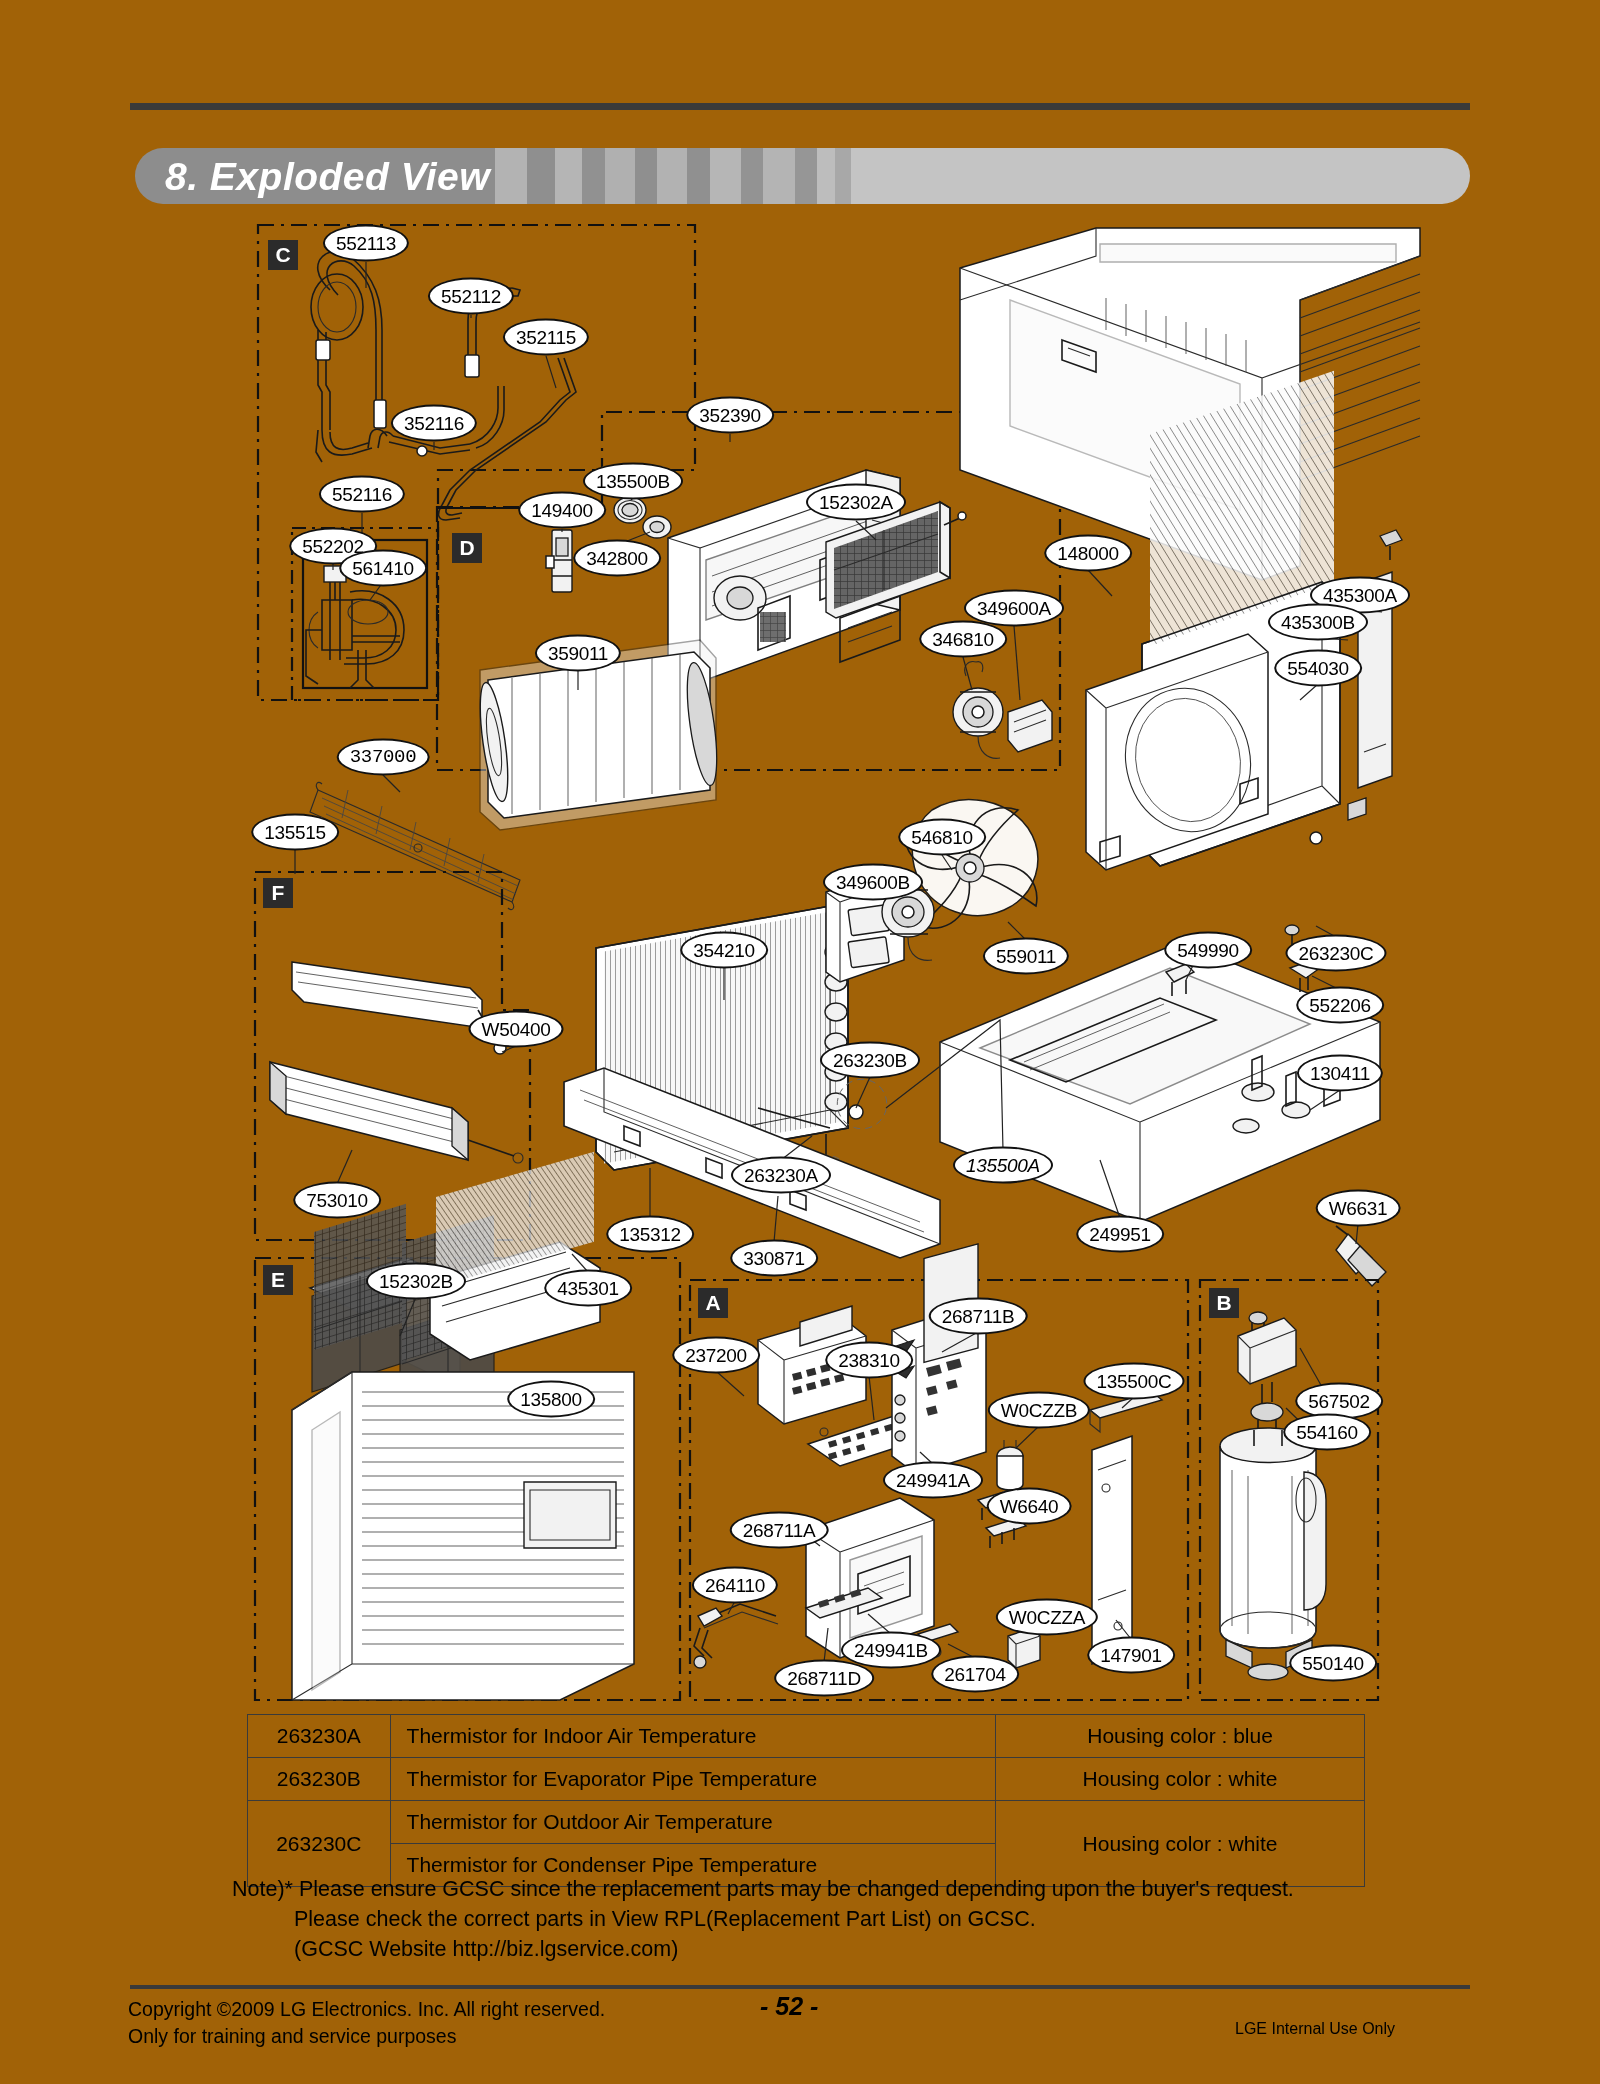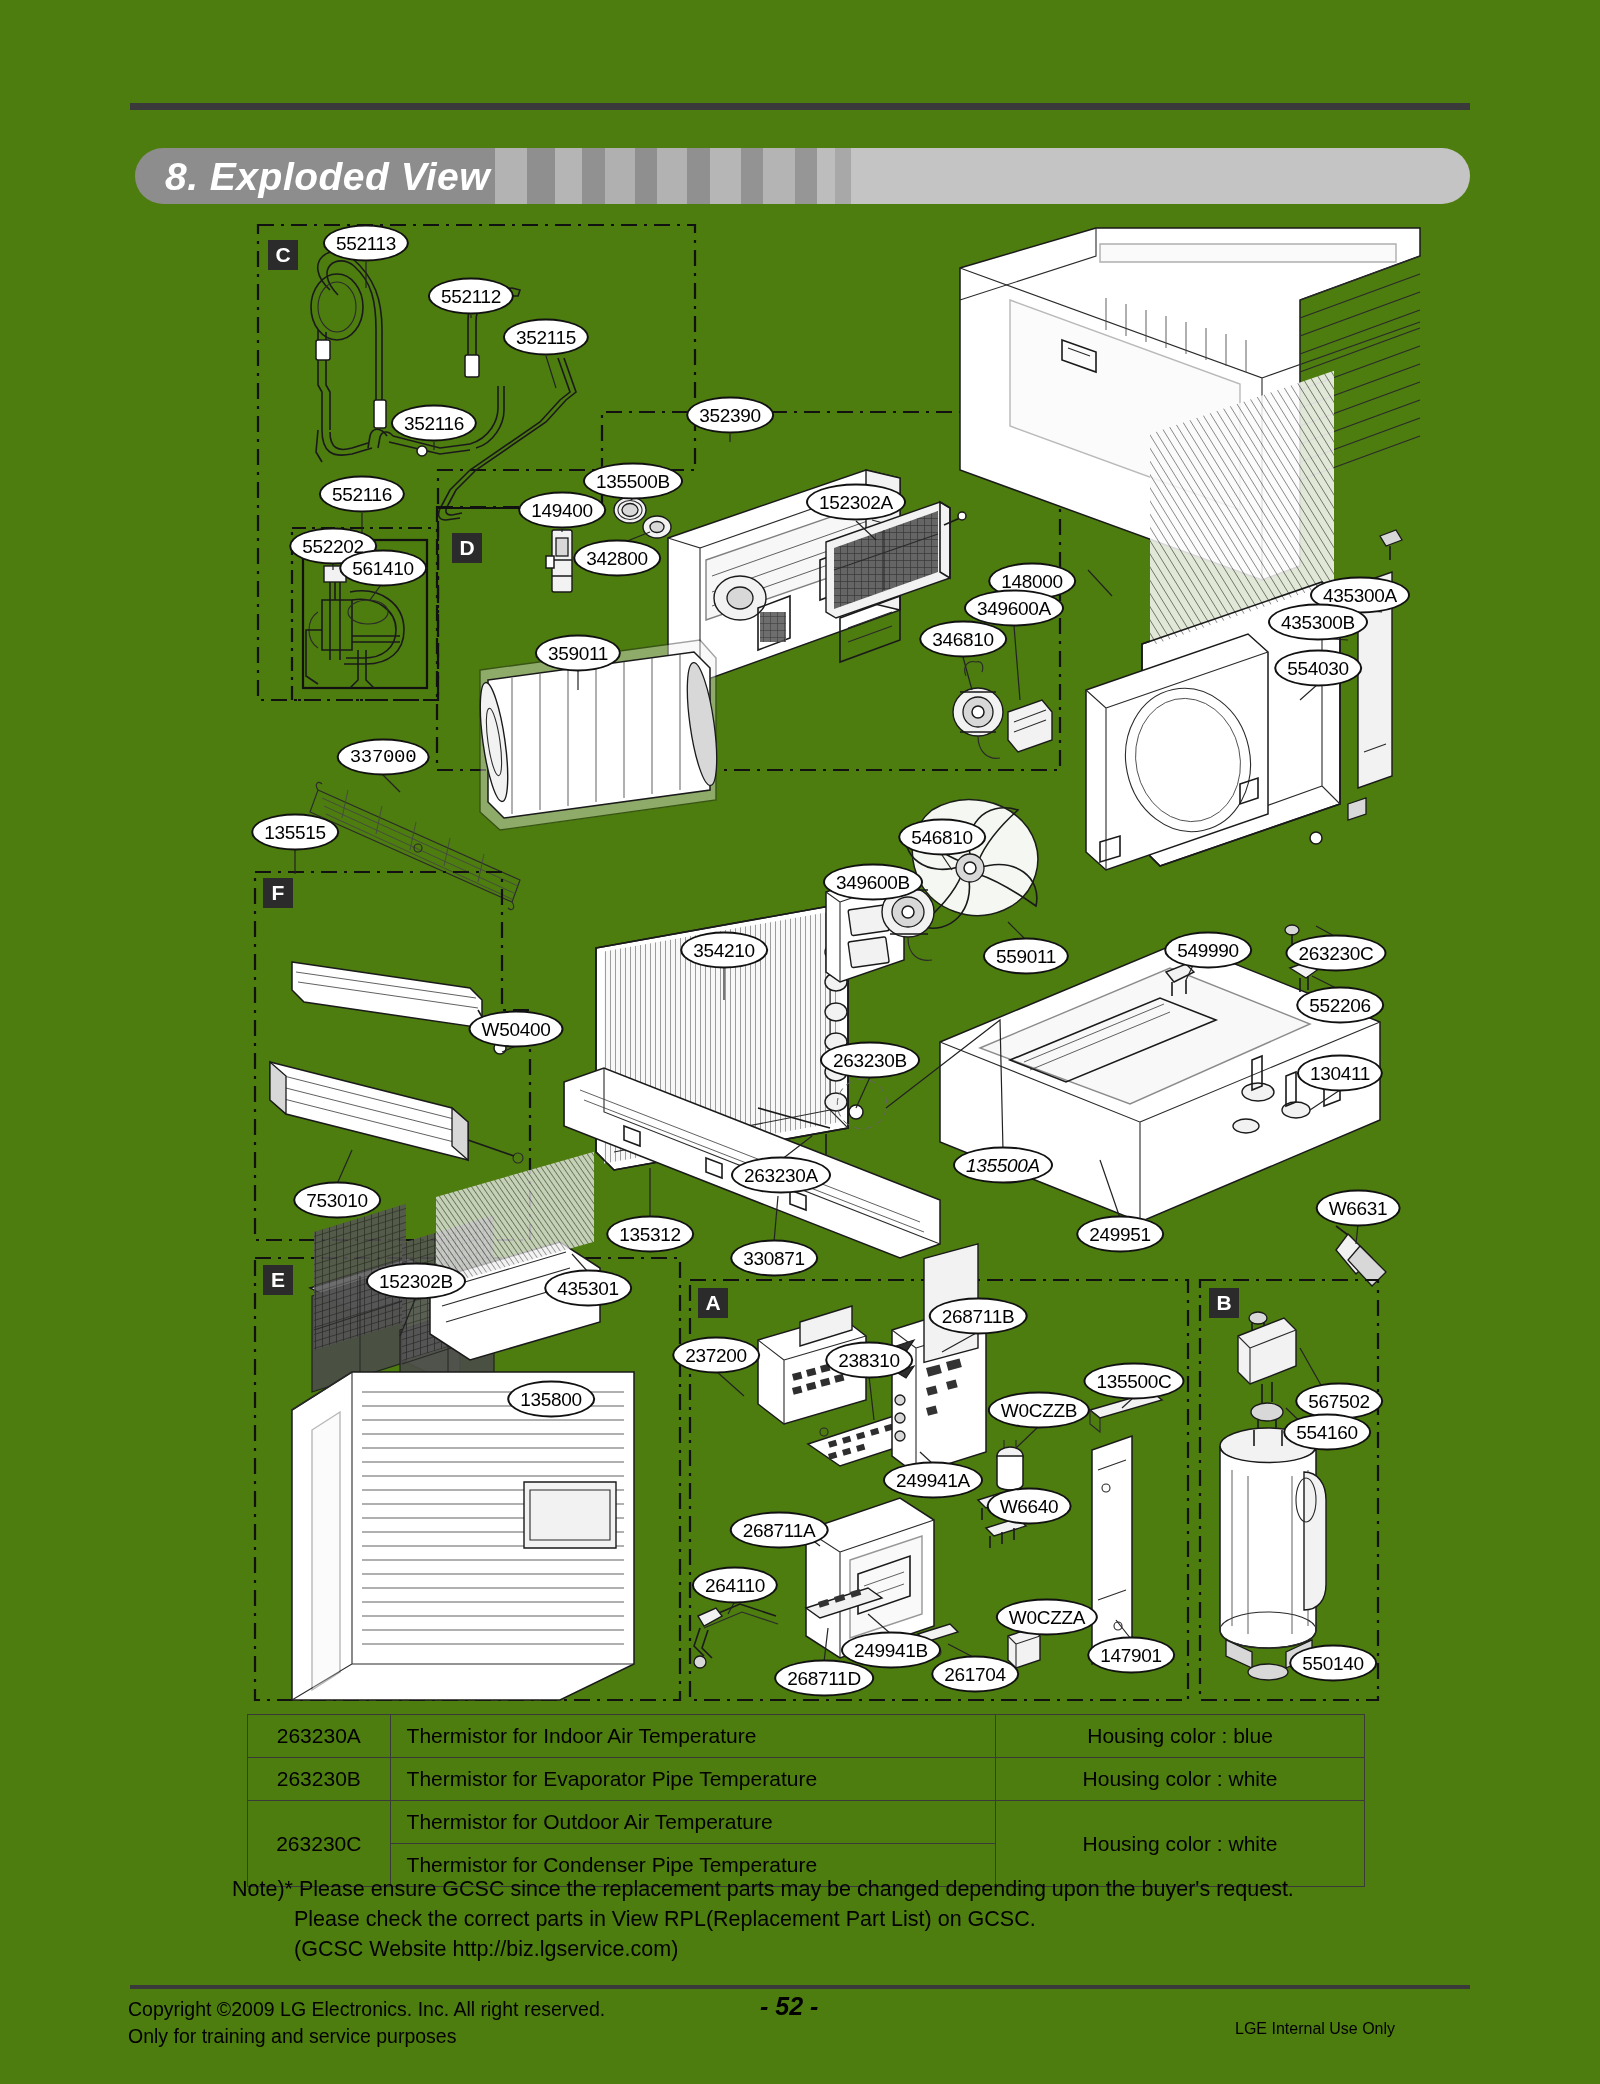--- a/index.html
+++ b/index.html
@@ -8,21 +8,21 @@
     background: #ffffff;
   }
   body {
     font-family: "Liberation Sans", sans-serif;
     color: #000;
   }
   #page {
     position: relative;
     width: 1600px;
     height: 2084px;
-    background: #4d7c0f;
+    background: #a16207;
     overflow: hidden;
   }
 
   
   .top-rule {
     position: absolute;
     left: 130px;
     top: 103px;
     width: 1340px;
     height: 7px;
@@ -768,21 +768,21 @@
       <div class="callout" style="left: 546px; top: 337px;">352115</div>
       <div class="callout" style="left: 434px; top: 423px;">352116</div>
       <div class="callout" style="left: 730px; top: 415px;">352390</div>
       <div class="callout" style="left: 362px; top: 494px;">552116</div>
       <div class="callout" style="left: 633px; top: 481px;">135500B</div>
       <div class="callout" style="left: 562px; top: 510px;">149400</div>
       <div class="callout" style="left: 856px; top: 502px;">152302A</div>
       <div class="callout" style="left: 617px; top: 558px;">342800</div>
       <div class="callout" style="left: 333px; top: 546px;">552202</div>
       <div class="callout" style="left: 383px; top: 568px;">561410</div>
-      <div class="callout" style="left: 1032px; top: 553px; margin-top: 28px;">148000</div>
+      <div class="callout" style="left: 1088px; top: 553px;">148000</div>
       <div class="callout" style="left: 1014px; top: 608px;">349600A</div>
       <div class="callout" style="left: 1360px; top: 595px;">435300A</div>
       <div class="callout" style="left: 1318px; top: 622px;">435300B</div>
       <div class="callout" style="left: 963px; top: 639px;">346810</div>
       <div class="callout" style="left: 578px; top: 653px;">359011</div>
       <div class="callout" style="left: 1318px; top: 668px;">554030</div>
       <div class="callout" style="left: 383px; top: 757px; font-family: Liberation Mono, monospace;">337000</div>
       <div class="callout" style="left: 295px; top: 832px;">135515</div>
       <div class="callout" style="left: 942px; top: 837px;">546810</div>
       <div class="callout" style="left: 873px; top: 871px; margin-top: 11px;">349600B</div>

